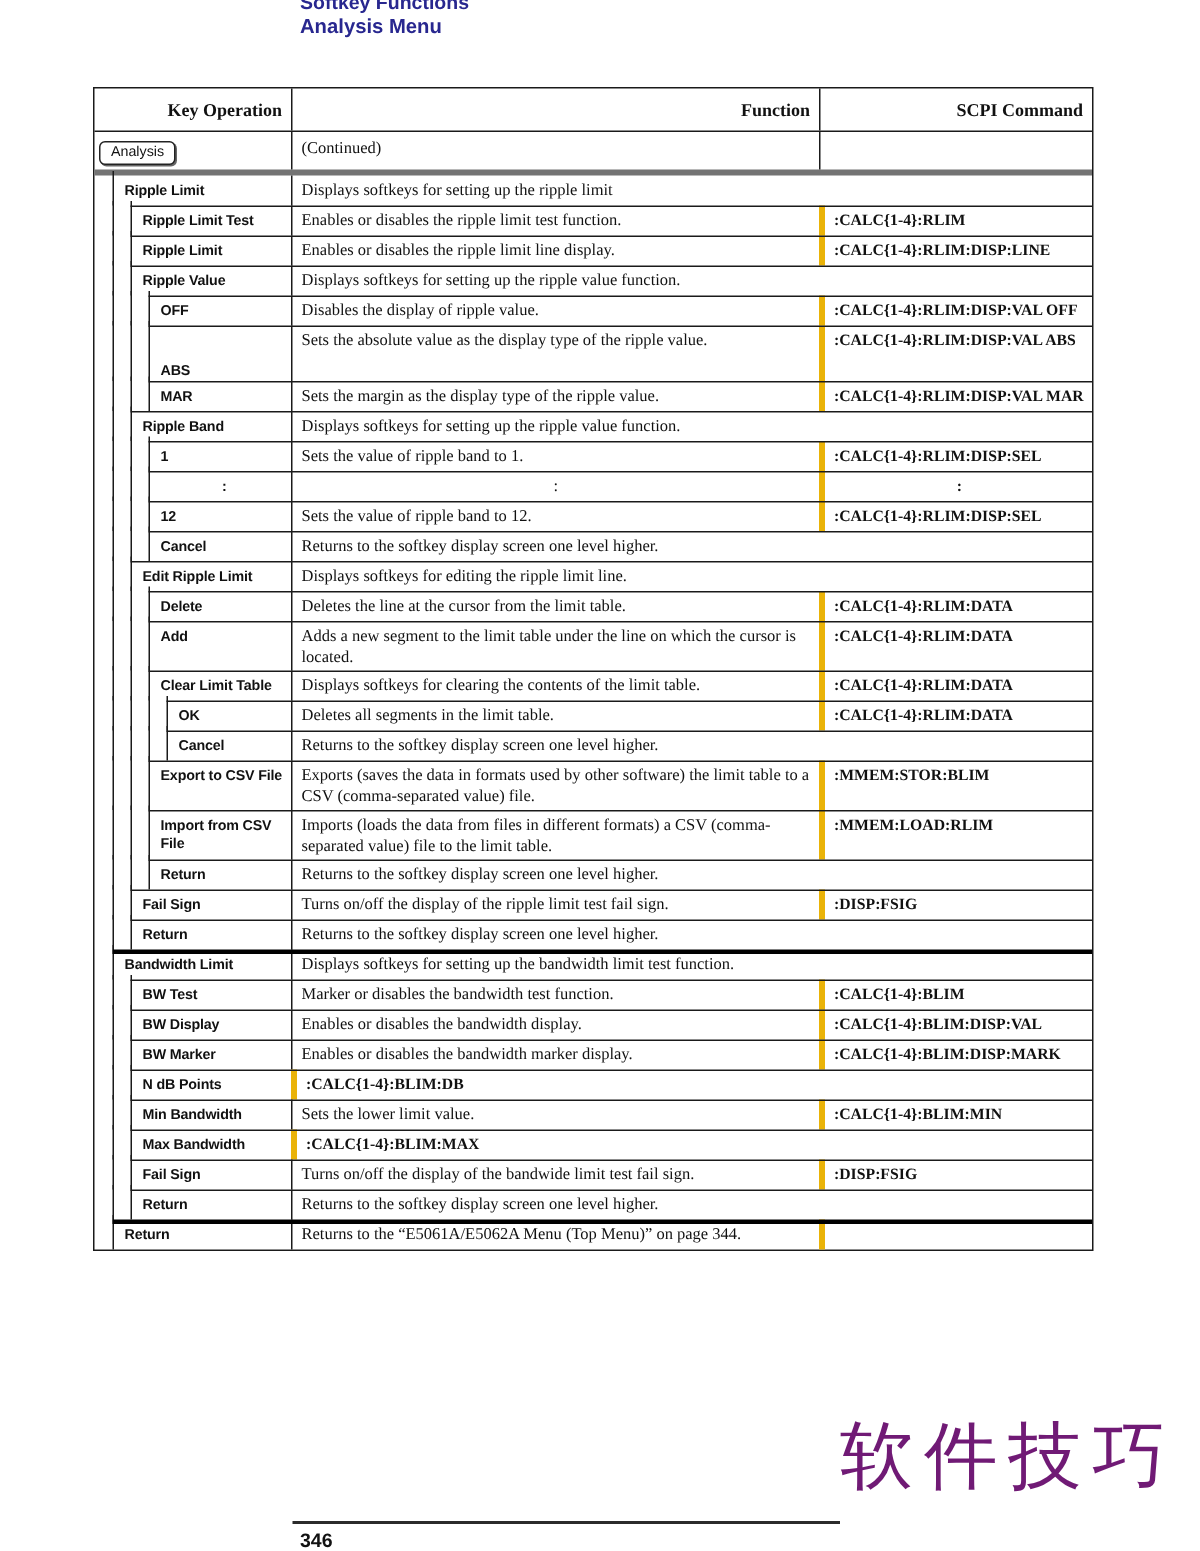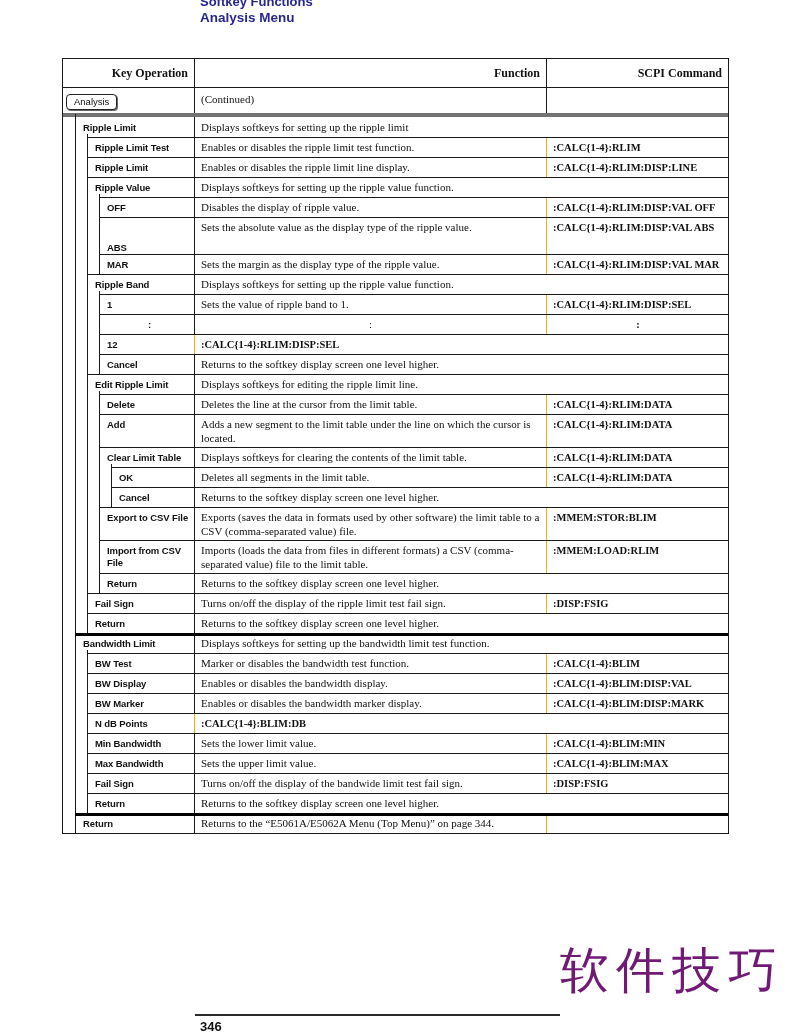--- a/index.html
+++ b/index.html
@@ -34,21 +34,21 @@
   }
 
   
   .trow{display:flex; position:relative; min-height:20px;}
   .kcell{box-sizing:border-box; position:relative; width:131px;
          font-family:"Liberation Sans",sans-serif; font-weight:bold; font-size:9.5px;
          letter-spacing:-0.1px; line-height:12px; padding-top:5px; padding-right:2px;}
   .fcell{box-sizing:border-box; width:352px; border-left:1px solid #1a1a1a;
          font-size:11px; line-height:13.5px; padding:4px 6px 2px 6px;}
   .fcell.span{width:534px;}
-  .ccell{box-sizing:border-box; width:182px; border-left:1px solid #eab308;
+  .ccell{box-sizing:border-box; width:182px; border-left:4px solid #eab308;
          font-weight:bold; font-size:10.5px; line-height:13px; padding:4px 5px 2px 6px;}
   .guide{position:absolute; top:-3px; bottom:0; width:1px; background:#1a1a1a;}
   .rsep{position:absolute; top:0; right:0; height:1px; background:#1a1a1a;}
   .rsep.thick{height:3px; background:#000;}
   .center{text-align:center;}
 
   
   .footer-rule{position:absolute; left:195px; top:1014px; width:365px; height:2px; background:#2b2b2b;}
   .page-num{position:absolute; left:200px; top:1019px; font-family:"Liberation Sans",sans-serif;
             font-weight:bold; font-size:13px; color:#111;}
@@ -182,20 +182,21 @@
           <div class="ccell center">:</div>
         </div>
         <div class="trow">
           <div class="kcell">
             <div class="guide" style="left: 12px;"></div>
             <div class="guide" style="left: 24px;"></div>
             <div class="guide" style="left: 36px;"></div>
             <div style="padding-left: 44px;">12</div>
           </div>
           <div class="rsep" style="left: 36px;"></div>
+          <div class="fcell">Sets the value of ripple band to 12.</div>
           <div class="ccell">:CALC{1-4}:RLIM:DISP:SEL</div>
         </div>
         <div class="trow">
           <div class="kcell">
             <div class="guide" style="left: 12px;"></div>
             <div class="guide" style="left: 24px;"></div>
             <div class="guide" style="left: 36px;"></div>
             <div style="padding-left: 44px;">Cancel</div>
           </div>
           <div class="rsep" style="left: 36px;"></div>
@@ -374,21 +375,20 @@
           <div class="fcell">Sets the lower limit value.</div>
           <div class="ccell">:CALC{1-4}:BLIM:MIN</div>
         </div>
         <div class="trow">
           <div class="kcell">
             <div class="guide" style="left: 12px;"></div>
             <div class="guide" style="left: 24px;"></div>
             <div style="padding-left: 32px;">Max Bandwidth</div>
           </div>
           <div class="rsep" style="left: 24px;"></div>
-          <div class="fcell">Sets the upper limit value.</div>
           <div class="ccell">:CALC{1-4}:BLIM:MAX</div>
         </div>
         <div class="trow">
           <div class="kcell">
             <div class="guide" style="left: 12px;"></div>
             <div class="guide" style="left: 24px;"></div>
             <div style="padding-left: 32px;">Fail Sign</div>
           </div>
           <div class="rsep" style="left: 24px;"></div>
           <div class="fcell">Turns on/off the display of the bandwide limit test fail sign.</div>

